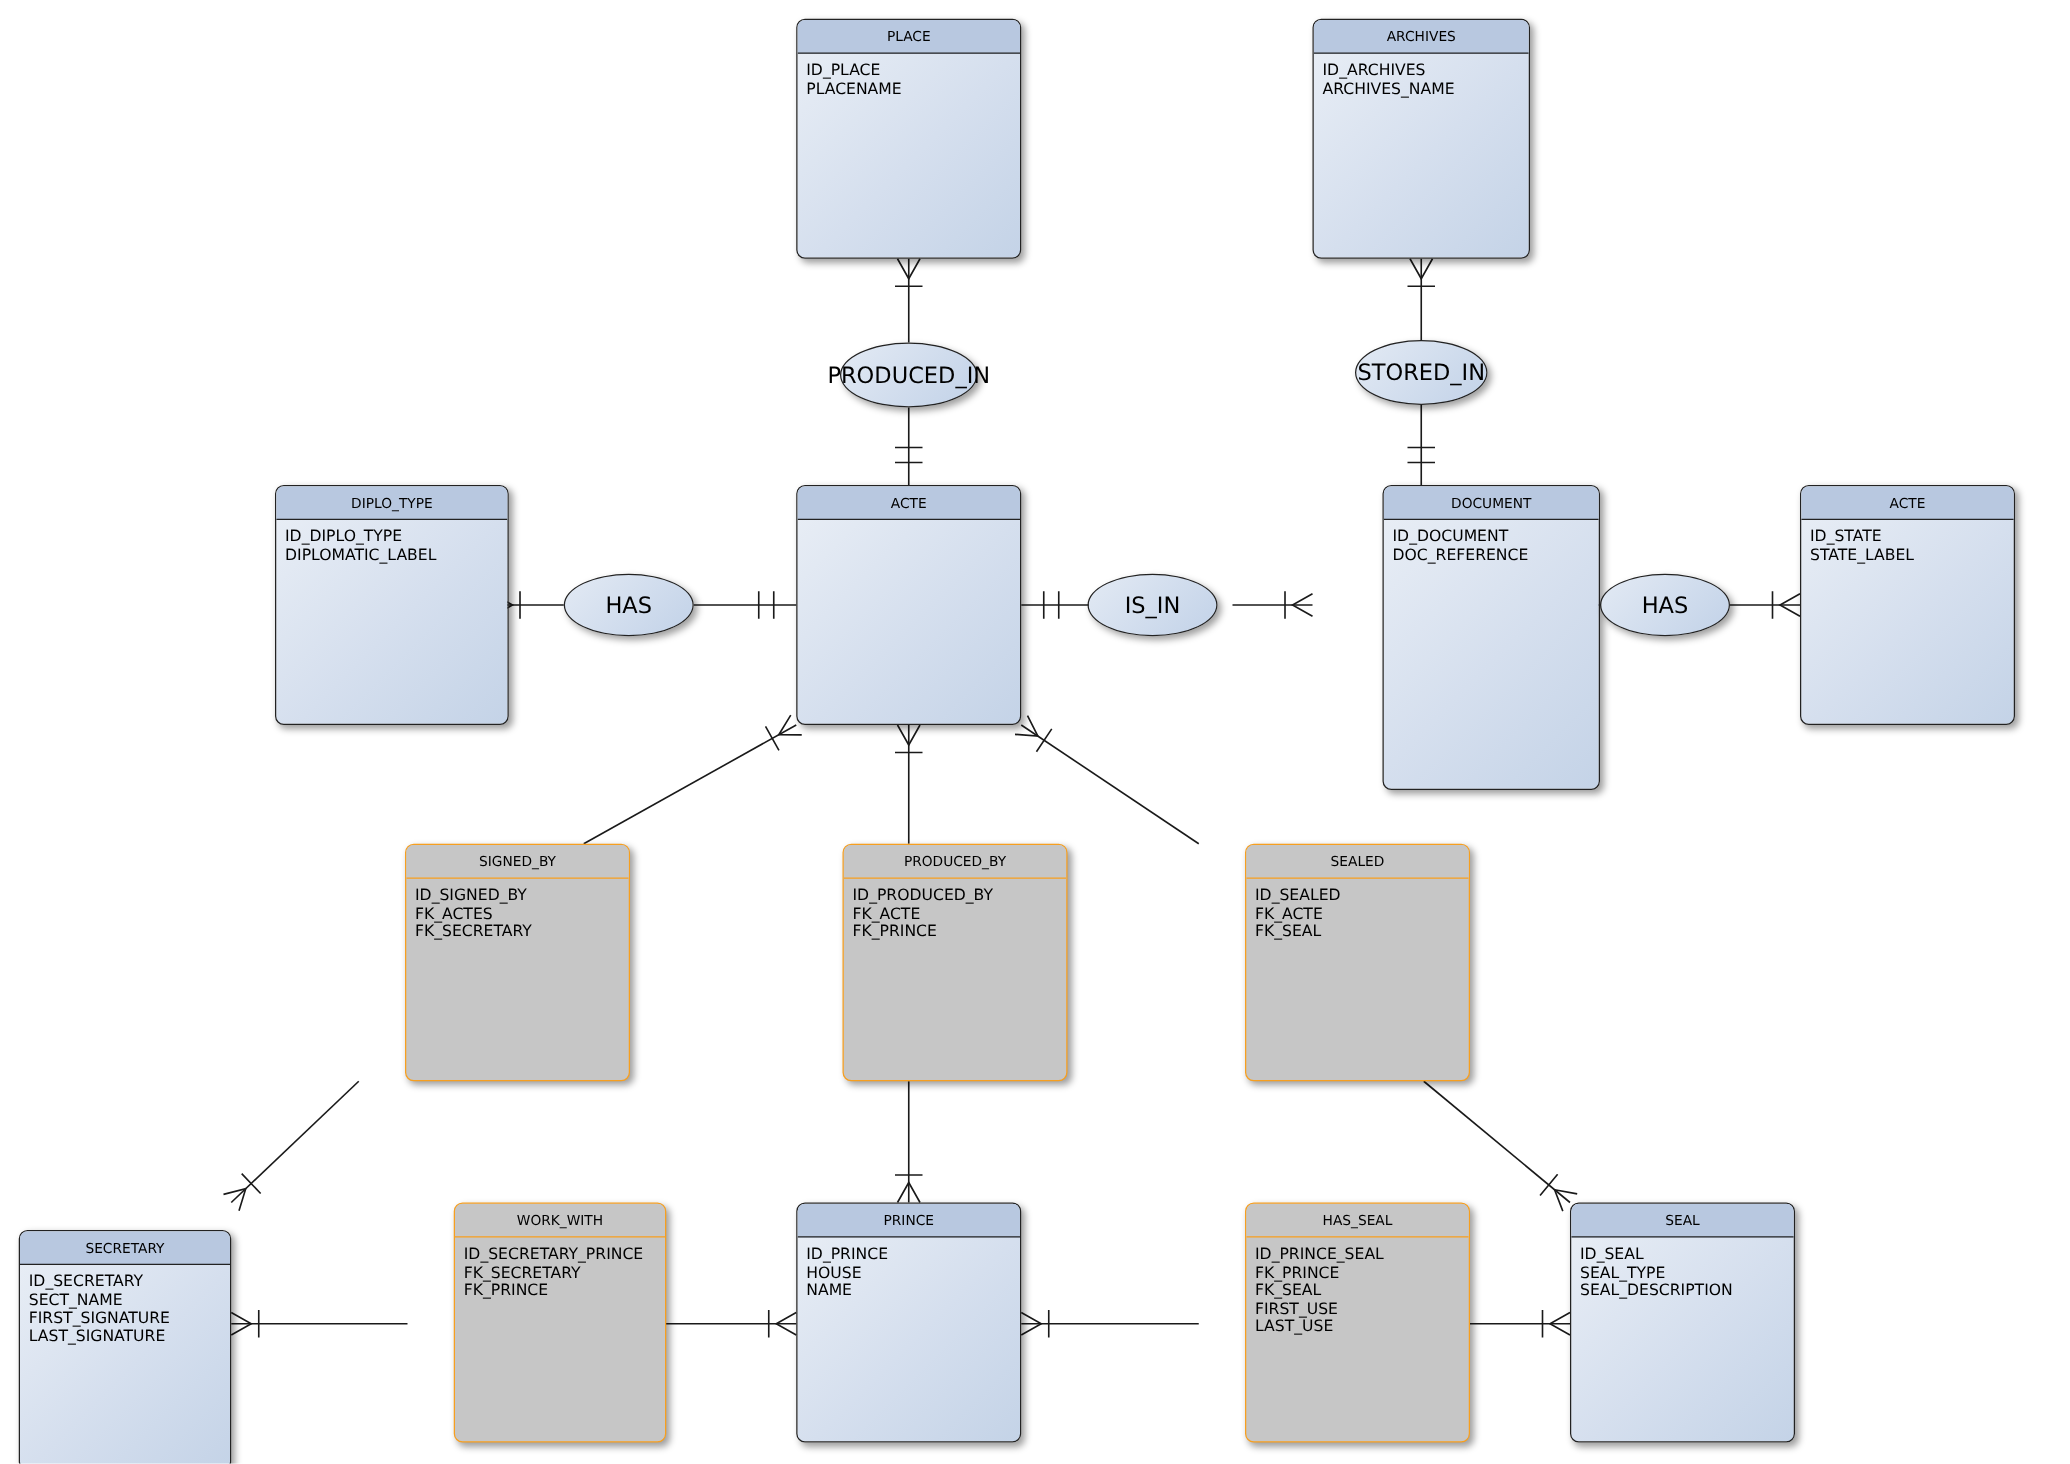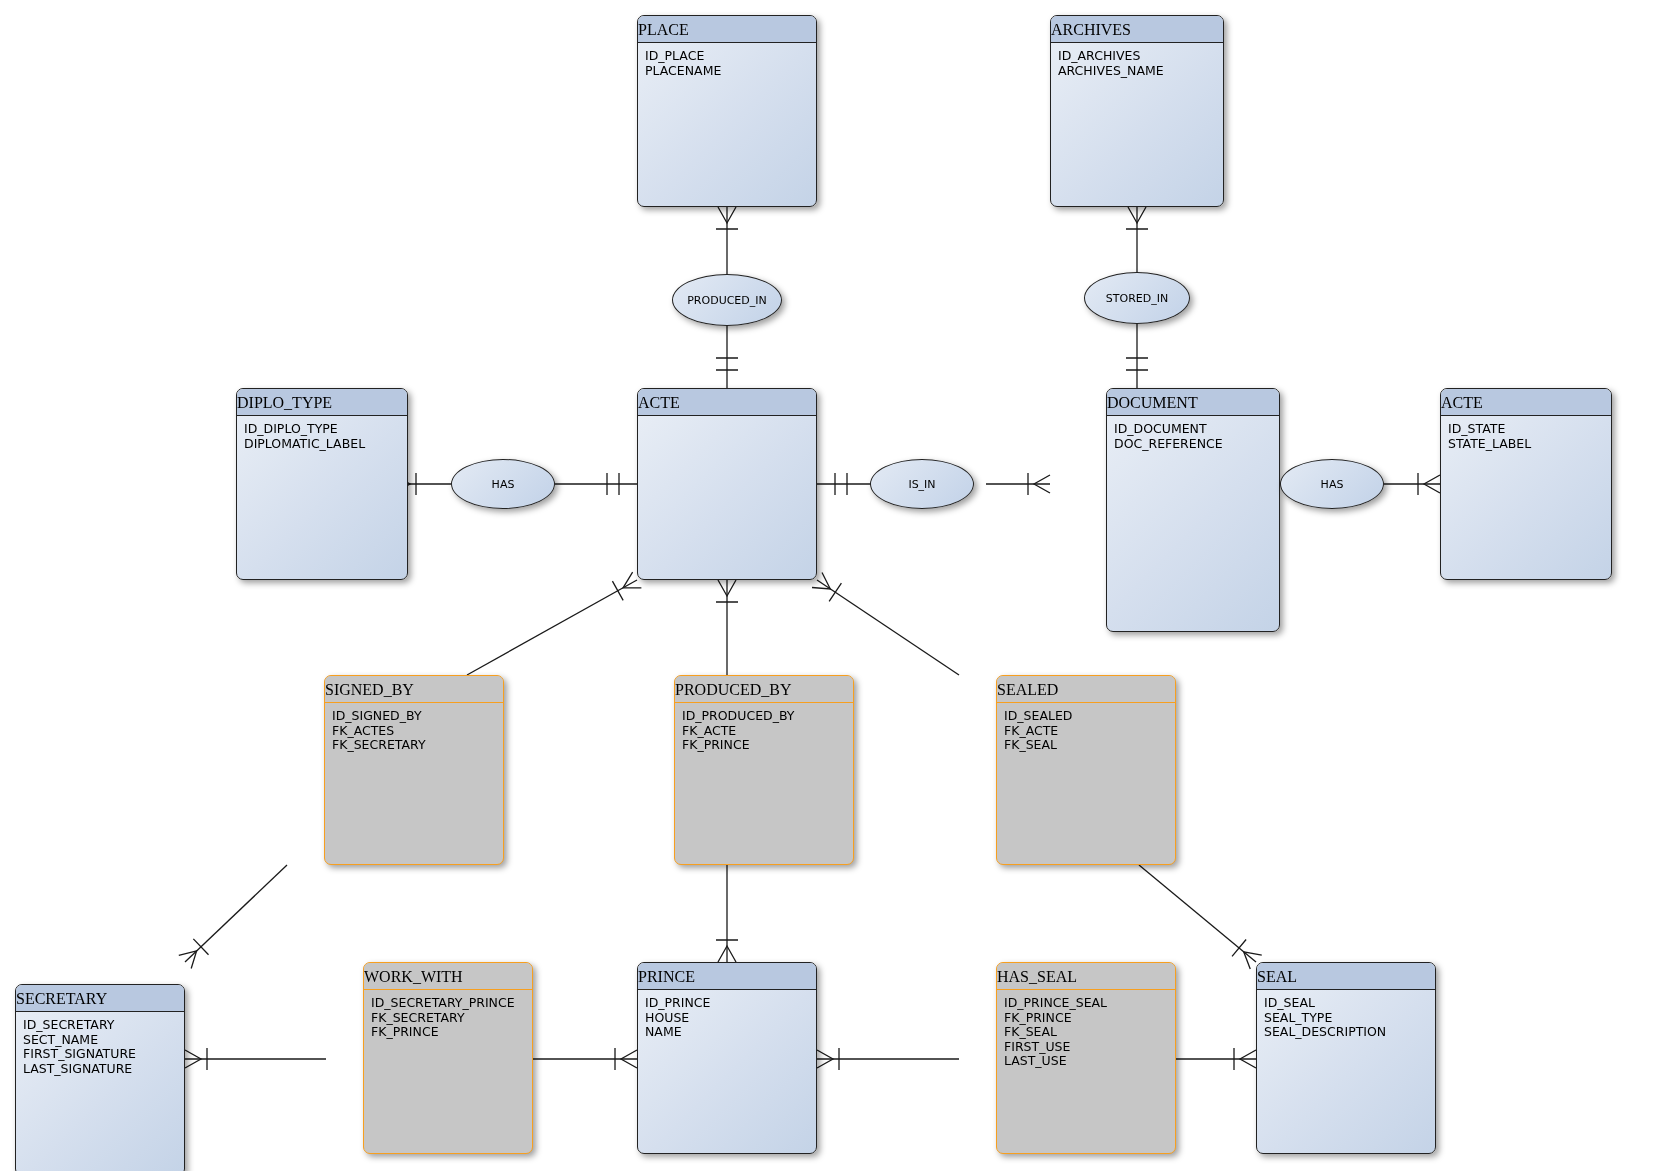--- a/index.html
+++ b/index.html
@@ -10,43 +10,43 @@
   .entity{
     position:absolute;
     border:1.4px solid var(--entity-border,#222222);
     border-radius:7px;
     background:linear-gradient(135deg,var(--entity-body-light,#eaeff6) 0%,#d5dfee 55%,var(--entity-body-dark,#c4d3e7) 100%);
     box-shadow:3px 3px 6px rgba(0,0,0,0.38);
     overflow:hidden;
     box-sizing:border-box;
   }
   .entity .hd{
-    height:26px;line-height:27px;
+    height:26px;line-height:27px;text-align:center;
     background:var(--entity-header,#b8c8e0);
     border-bottom:1.3px solid var(--entity-border,#222222);
-    font-size:16px;white-space:nowrap;font-family:Liberation Serif, serif;
+    font-size:11px;white-space:nowrap;
   }
   .entity .bd{padding:6px 7px;font-size:12.5px;line-height:14.6px;}
   .attr{white-space:nowrap;}
   .assoc{
     background:var(--association-fill,#c6c6c6);
     border:1.6px solid var(--association-border,#f79f1f);
     margin-left:37px;
   }
   .assoc .hd{
     background:var(--association-fill,#c6c6c6);
     border-bottom:1.3px solid var(--association-border,#f79f1f);
   }
   .rel{
     position:absolute;border-radius:50%;
     border:1.4px solid var(--entity-border,#222222);
     background:linear-gradient(135deg,#e3eaf4 0%,#c2d2e8 100%);
     box-shadow:3px 3px 6px rgba(0,0,0,0.38);
     display:flex;align-items:center;justify-content:center;
-    font-size:11px;box-sizing:border-box;white-space:nowrap;
+    font-size:18px;box-sizing:border-box;white-space:nowrap;
   }
   svg.overlay{position:absolute;left:0;top:0;pointer-events:none;}
   .cn{stroke:var(--line,#1a1a1a);stroke-width:1.3;fill:none;stroke-linecap:butt;}
 </style>
 </head>
 <body>
 
 <div class="canvas">
 
   <svg class="overlay" width="1656" height="1171" viewBox="0 0 1656 1171">
@@ -144,21 +144,21 @@
   </div>
 
   <div class="entity" style="left:1050px;top:15px;width:174px;height:192px">
     <div class="hd">ARCHIVES</div>
     <div class="bd">
       <div class="attr">ID_ARCHIVES</div>
       <div class="attr">ARCHIVES_NAME</div>
     </div>
   </div>
 
-  <div class="entity" style="left:236px;top:388px;width:172px;height:192px">
+  <div class="entity" style="left:220px;top:388px;width:187px;height:192px">
     <div class="hd">DIPLO_TYPE</div>
     <div class="bd">
       <div class="attr">ID_DIPLO_TYPE</div>
       <div class="attr">DIPLOMATIC_LABEL</div>
     </div>
   </div>
 
   <div class="entity" style="left:637px;top:388px;width:180px;height:192px">
     <div class="hd">ACTE</div>
   </div>

